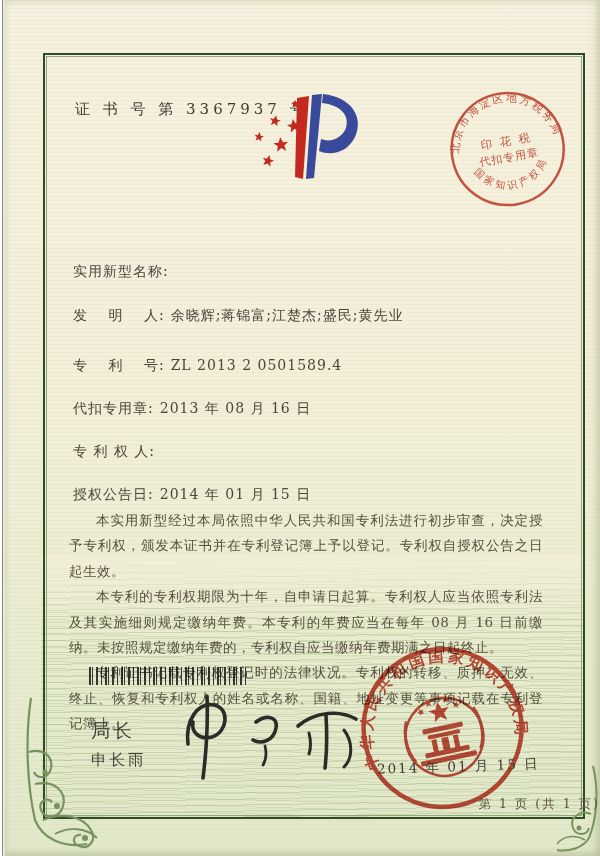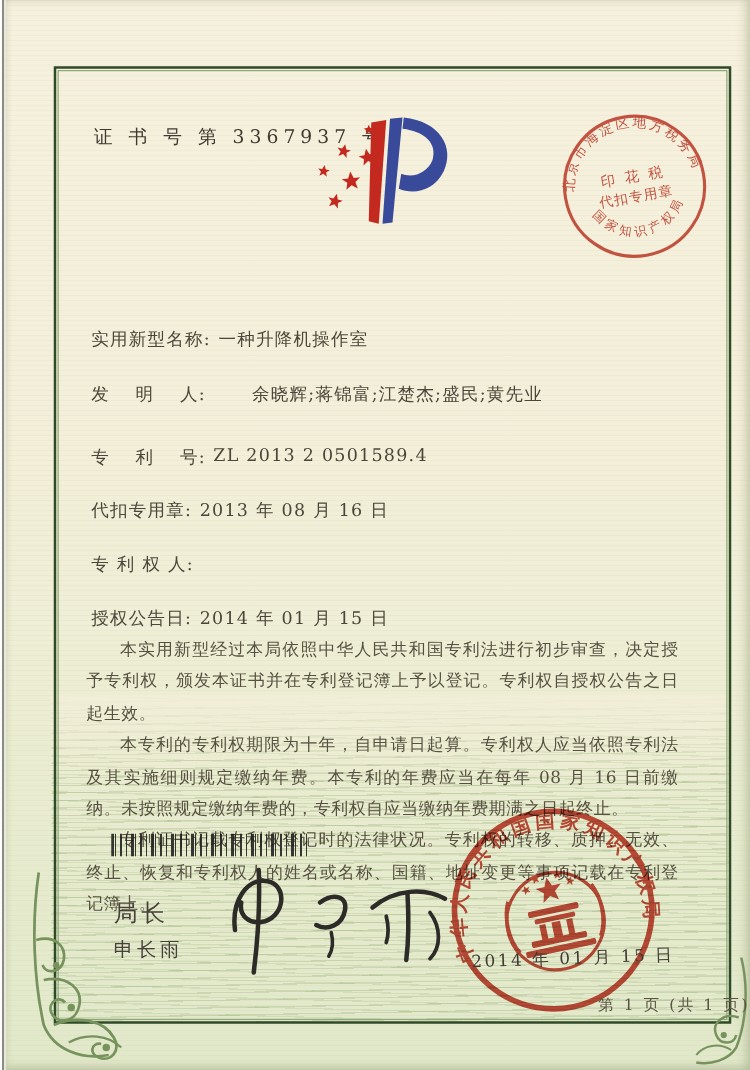--- a/index.html
+++ b/index.html
@@ -18,21 +18,21 @@
     pointer-events:none;}
   .frame{position:absolute;left:38px;top:53px;width:538px;height:762px;border:2px solid #2f4a27;}
   .frame-inner{position:absolute;left:1px;top:1px;right:1px;bottom:1px;border:1px solid #8ea877;}
   .cert-no{position:absolute;left:70px;top:100px;font-size:15px;color:#3f3a30;letter-spacing:4px;}
   .logo{position:absolute;left:233px;top:88px;}
   .title{position:absolute;left:0;top:186px;width:100%;text-align:center;font-size:31px;font-weight:bold;color:#3c362c;letter-spacing:7px;}
   .fields{position:absolute;left:68px;top:263px;width:470px;}
   .frow{display:flex;margin-bottom:0;font-size:14px;color:#4c463a;letter-spacing:1px;}
   .frow .lab{white-space:pre;}
   .frow .val{margin-left:6px;}
-  .r1{position:absolute;top:0;}  .r2{position:absolute;top:44px;gap:31px;}
+  .r1{position:absolute;top:0;}  .r2{position:absolute;top:44px;}
   .r3{position:absolute;top:94px;}.r4{position:absolute;top:137px;}
   .r5{position:absolute;top:180px;}.r6{position:absolute;top:223px;}
   .bodytext{position:absolute;left:64px;top:508px;width:474px;font-size:13.5px;line-height:1.88;color:#55503f;text-align:justify;letter-spacing:.5px;}
   .bodytext p{margin:0;text-indent:2em;}
   .barcode{position:absolute;left:84px;top:667px;width:157px;height:18px;opacity:.88;
     background:repeating-linear-gradient(90deg,#1e1e1c 0 2px,transparent 2px 3px,#1e1e1c 3px 4px,transparent 4px 7px,#1e1e1c 7px 9px,transparent 9px 12px,#1e1e1c 12px 13px,transparent 13px 16px);}
   .dtitle{position:absolute;left:86px;top:718px;font-size:19px;color:#46413a;letter-spacing:3px;}
   .dname{position:absolute;left:86px;top:750px;font-size:15.5px;color:#46413a;letter-spacing:3px;}
   .sig{position:absolute;left:165px;top:688px;}
   .seal-tax{position:absolute;left:442px;top:88px;transform:rotate(-10deg);opacity:.85;mix-blend-mode:multiply;}
@@ -93,21 +93,20 @@
       </text>
       <text x="61" y="57" font-size="11.5" class="sealtext" text-anchor="middle" letter-spacing="2">印 花 税</text>
       <text x="61" y="73" font-size="11" class="sealtext" text-anchor="middle" letter-spacing="1">代扣专用章</text>
     </svg>
   </div>
 
 
   <div class="fields">
     <div class="frow r1">
       <span class="lab">实用新型名称:</span>
-      <span class="val">一种升降机操作室</span>
     </div>
     <div class="frow r2">
       <span class="lab">发　 明　 人:</span>
       <span class="val">余晓辉;蒋锦富;江楚杰;盛民;黄先业</span>
     </div>
     <div class="frow r3">
       <span class="lab">专　 利　 号:</span>
       <span class="val">ZL 2013 2 0501589.4</span>
     </div>
     <div class="frow r4">

